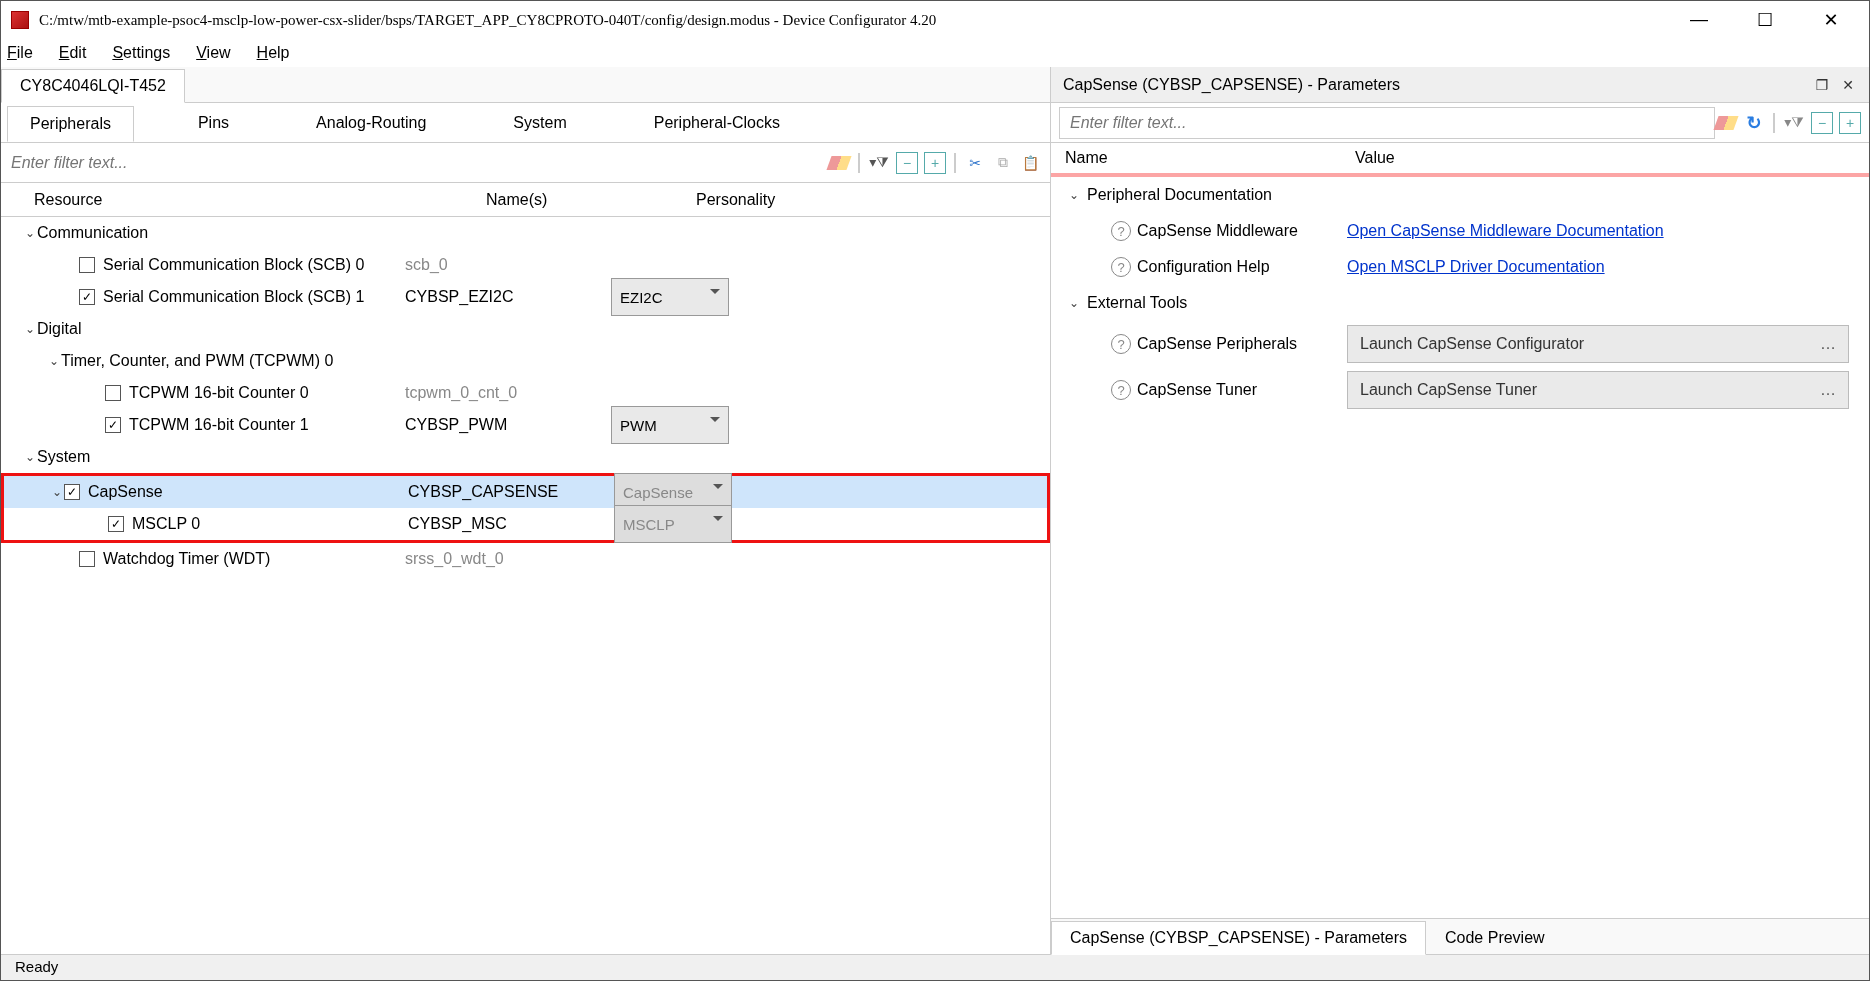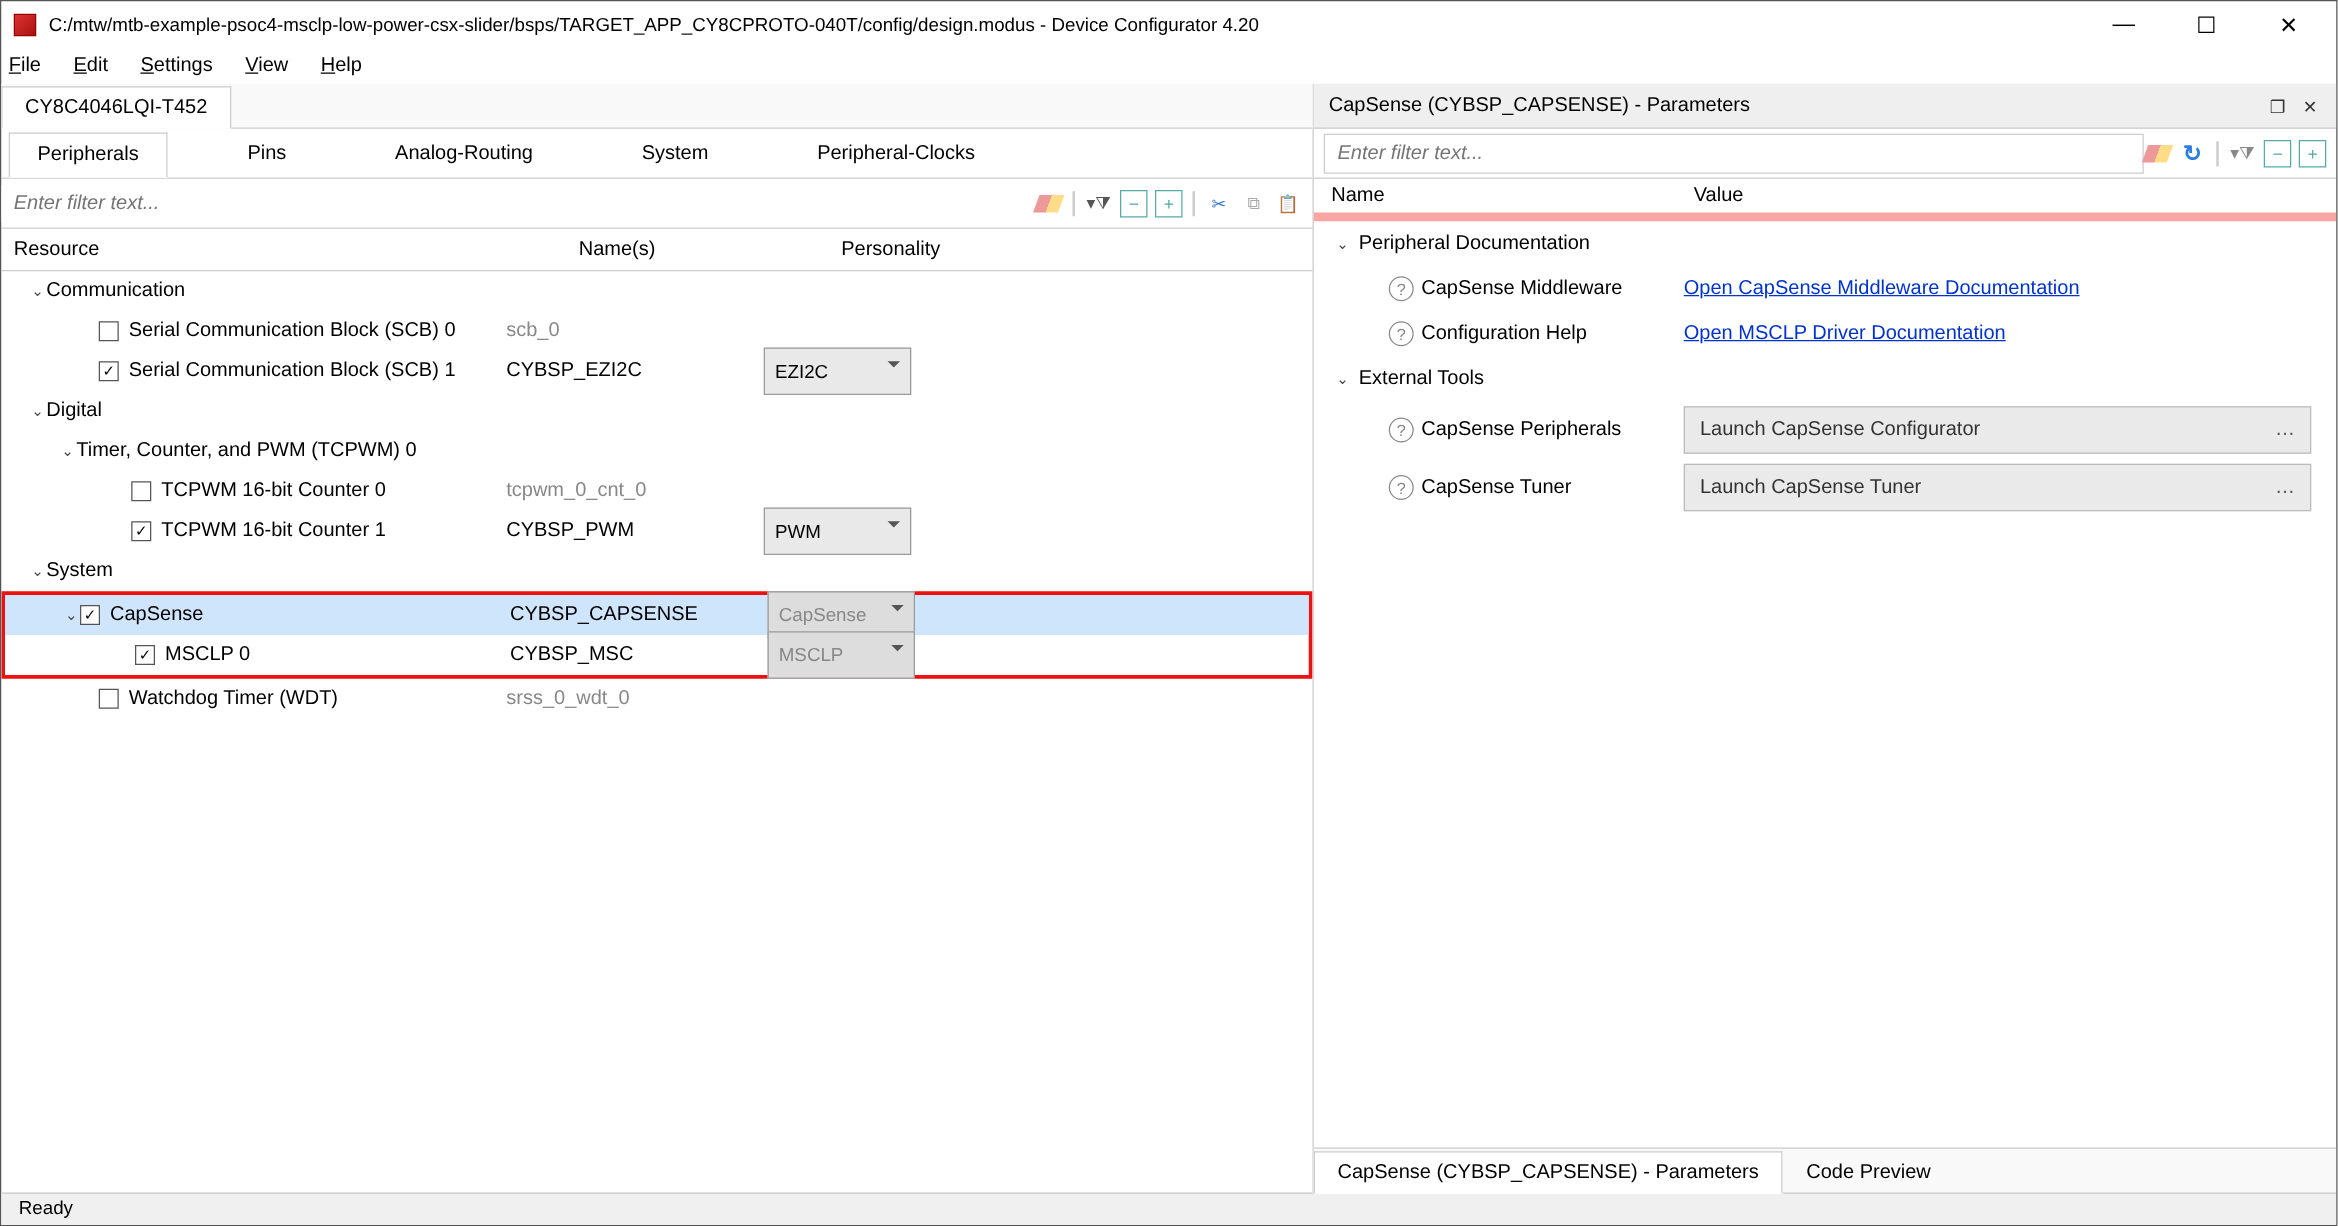--- a/index.html
+++ b/index.html
@@ -1,39 +1,39 @@
 <!DOCTYPE html>
 <html><head>
 <meta charset="utf-8">
 <style>
 * { box-sizing: border-box; margin: 0; padding: 0; font-family: "Segoe UI", Tahoma, sans-serif; }
 body { width: 1870px; height: 981px; background: #fff; font-size: 16px; color: #000; display: flex; flex-direction: column; border: 1px solid #555; overflow: hidden; }
 .titlebar { height: 38px; display: flex; align-items: center; padding: 0 10px; }
 .titlebar .appicon { width: 18px; height: 18px; background: linear-gradient(135deg,#d33,#a11); border:1px solid #900; margin-right: 10px; }
-.titlebar .title { flex: 1; font-size: 15px; }
+.titlebar .title { flex: 1; font-size: 15px; font-family: Liberation Serif, serif; }
 .winbtns { display: flex; gap: 26px; margin-right: 8px; }
 .winbtns span { width: 40px; text-align: center; font-size: 18px; }
 .menubar { height: 28px; display: flex; align-items: center; gap: 26px; padding: 0 6px; font-size: 16px; }
 .menubar span u { text-decoration: underline; }
 .content { flex: 1; display: flex; min-height: 0; }
 .left { width: 1050px; display: flex; flex-direction: column; border-right: 1px solid #ccc; }
 .right { flex: 1; display: flex; flex-direction: column; }
 .tabbar { height: 36px; display: flex; align-items: flex-end; border-bottom: 1px solid #ccc; background:#f9f9f9; }
 .tab { padding: 7px 18px; font-size: 16px; border: 1px solid transparent; border-bottom: none; cursor: default; }
 .tab.active { background: #fff; border-color: #ccc; border-bottom: 1px solid #fff; position: relative; top: 1px; color:#000; }
 .subtabs { height: 40px; display: flex; align-items: center; border-bottom: 1px solid #ccc; padding-left: 6px; gap: 41px; }
 .subtabs .tab { padding: 8px 22px; }
 .filterrow { height: 40px; display: flex; align-items: center; border-bottom: 1px solid #ccc; }
 .filterrow input { flex: 1; border: none; outline: none; padding: 6px 10px; font-size: 16px; font-style: italic; color: #888; }
 .toolbtns { display: flex; gap: 6px; padding-right: 8px; align-items: center; }
 .toolbtn { width: 22px; height: 22px; display: flex; align-items: center; justify-content: center; font-size: 14px; color: #555; border:1px solid transparent; }
 .toolbtn.sep { width: 1px; background:#ccc; margin: 0 2px; height:20px; }
 .erase { width: 20px; height: 14px; background: linear-gradient(to right, #e99 50%, #fd8 50%); transform: skewX(-20deg); }
 .treehead { height: 34px; display: flex; align-items: center; border-bottom: 1px solid #ccc; font-size: 16px; }
-.treehead .col1 { width: 462px; padding-left: 10px; }
+.treehead .col1 { width: 462px; padding-left: 10px; margin-left: 23px; }
 .treehead .col2 { width: 210px; }
 .treehead .col3 { flex: 1; }
 .tree { flex: 1; overflow: auto; font-size: 16px; }
 .trow { height: 32px; display: flex; align-items: center; }
 .trow.sel { background: #cfe5fb; }
 .trow .c1 { width: 400px; display: flex; align-items: center; }
 .trow .c2 { width: 210px; padding-left: 4px; }
 .trow .c3 { width: 130px; }
 .trow .indent0 { padding-left: 22px; }
 .trow .indent1 { padding-left: 46px; }
@@ -43,21 +43,21 @@
 .chk { width: 16px; height: 16px; border: 1px solid #555; margin-right: 8px; display: inline-flex; align-items: center; justify-content: center; font-size: 12px; color: #000; background:#fff; }
 .chk.on::after { content: "✓"; }
 .gray { color: #888; }
 .dropdown { width: 118px; height: 38px; border: 1px solid #999; background: #e9e9e9; display: flex; align-items: center; padding: 0 8px; font-size: 15px; position: relative; }
 .dropdown::after { content: ""; position: absolute; right: 8px; top: 10px; border: 5px solid transparent; border-top-color: #555; }
 .dropdown.dis { color: #888; background: #ddd; }
 .redbox { border: 3px solid #e11; }
 .paneltitle { height: 36px; background: #efefef; border-bottom: 1px solid #ccc; display: flex; align-items: center; padding: 0 12px; font-size: 16px; }
 .paneltitle .spacer { flex: 1; }
 .paneltitle .ic { width: 18px; margin-left: 8px; text-align:center; font-size:14px; color:#333; }
-.paramhead { height: 34px; display: flex; align-items: center; font-size: 16px; border-bottom: 7px solid #fca5a5; padding-left: 14px; }
+.paramhead { height: 34px; display: flex; align-items: center; font-size: 16px; border-bottom: 4px solid #fca5a5; padding-left: 14px; }
 .paramhead .h1 { width: 290px; }
 .prow { min-height: 36px; display: flex; align-items: center; padding: 4px 0; }
 .prow .pname { width: 296px; padding-left: 60px; display: flex; align-items: center; gap: 6px; }
 .prow .pval { flex: 1; padding-right: 20px; }
 .prow.group .pname { padding-left: 16px; font-size:16px; }
 .qmark { width: 20px; height: 20px; border: 1.5px solid #888; border-radius: 50%; display: inline-flex; align-items: center; justify-content: center; font-size: 13px; color: #888; }
 .link { color: #0033cc; text-decoration: underline; }
 .launchbtn { width: 100%; height: 38px; background: #eaeaea; border: 1px solid #bbb; display: flex; align-items: center; padding: 0 12px; font-size: 16px; justify-content: space-between; color:#333;}
 .launchbtn span.dots { color:#555; }
 .bottomtabs { height: 36px; border-top: 1px solid #ccc; display: flex; align-items: flex-end; background:#f9f9f9; }

